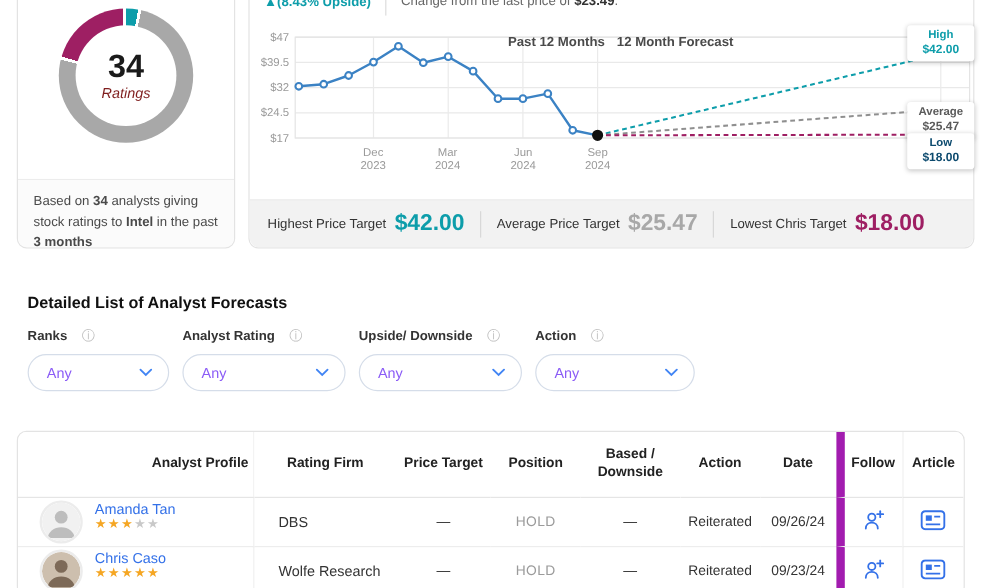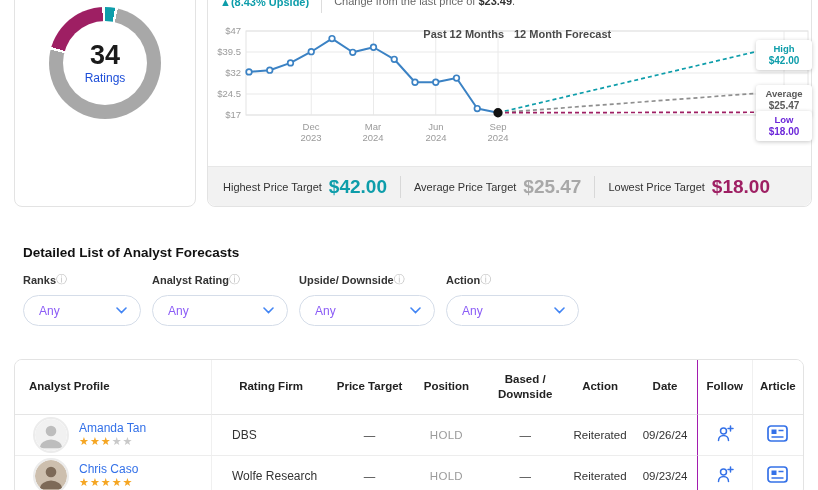--- a/index.html
+++ b/index.html
@@ -11,21 +11,21 @@
   .top-row { display:flex; gap:11px; margin:-20px 6px 0 14px; }
   .card { background:#fff; border:1px solid #e3e3e3; border-radius:8px; height:227px; position:relative; }
 
   
   .ratings-card { width:182px; flex:none; }
   .donut { width:112px; height:112px; border-radius:50%; margin:26px auto 0; position:relative;
     background:conic-gradient(#0d9daa 0 2.9%, #fff 2.9% 3.7%, #a8a8a8 3.7% 78.8%, #fff 78.8% 79.6%, #9e1f63 79.6% 99.2%, #fff 99.2% 100%); }
   .donut-hole { position:absolute; inset:14px; background:#fff; border-radius:50%;
     display:flex; flex-direction:column; align-items:center; justify-content:center; }
   .donut-total { font-size:27px; font-weight:bold; color:#1a1a1a; line-height:1; }
-  .donut-sub { font-size:12px; color:#1d4ed8; margin-top:2px; }
+  .donut-sub { font-size:12px; color:#7f1d1d; margin-top:2px;font-style:italic; }
   .legend { display:flex; justify-content:center; gap:11px; margin-top:9px; font-size:11px; font-weight:bold; white-space:nowrap; }
   .leg { display:inline-flex; align-items:center; gap:4px; }
   .leg .sq { width:10px; height:10px; display:inline-block; }
   .leg.buy  { color:#0d9daa; } .leg.buy  .sq { background:#0d9daa; }
   .leg.hold { color:#8f8f8f; } .leg.hold .sq { background:#a8a8a8; }
   .leg.sell { color:#9e1f63; } .leg.sell .sq { background:#9e1f63; }
   .card-foot { position:absolute; left:0; right:0; bottom:0; height:57px; background:#fbfbfb;
     border-top:1px solid #ececec; border-radius:0 0 8px 8px; padding:10px 13px 0 13px;
     font-size:11px; color:#4a4a4a; line-height:1.55; }
 
@@ -38,74 +38,75 @@
   .change b { color:#333; }
   .chart-wrap { position:relative; height:125px; }
   #chart-svg { display:block; }
   .ytick { font-size:9.5px; fill:#9a9a9a; text-anchor:end; }
   .xtick { font-size:9.5px; fill:#9a9a9a; text-anchor:middle; }
   .period { font-size:11px; font-weight:bold; fill:#4a4a4a; }
   .p-past { text-anchor:end; } .p-fut { text-anchor:start; }
   .side-box { position:absolute; left:548px; width:56px; padding:3px 2px; background:#fff; border-radius:3px;
     box-shadow:0 1px 4px rgba(0,0,0,.22); text-align:center; font-weight:bold; line-height:1.25; z-index:2; }
   .side-box .t { font-size:9.5px; } .side-box .v { font-size:10px; }
-  .sb-high { top:19px; color:#0d9daa;text-align:center; }
+  .sb-high { top:0; color:#0d9daa;text-align:center; }
   .sb-avg  { top:64px; color:#5a5a5a; }
-  .sb-low  { top:90px; color:#6d28d9; }
+  .sb-low  { top:90px; color:#0c4a6e; }
   .chart-summary { position:absolute; left:0; right:0; bottom:0; height:40px; background:#f2f2f2;
     border-top:1px solid #e7e7e7; border-radius:0 0 8px 8px; display:flex; align-items:center; padding-left:15px; }
   .sum-item { display:flex; align-items:center; gap:7px; white-space:nowrap; }
   .sum-item .lbl { font-size:11px; font-weight:normal; color:#333; }
   .sum-item .val { font-size:19px; font-weight:bold; }
   .sum-div { width:1px; height:22px; background:#d8d8d8; margin:0 13px; }
   .v-high { color:#0d9daa; } .v-avg { color:#a8a8a8; } .v-low { color:#9e1f63; }
 
   
   .section-title { font-size:13.5px; font-weight:bold; color:#111; margin:38px 0 12px 23px; }
   .filters { display:flex; gap:11px; margin-left:23px; }
-  .filter .flabel { font-size:11px; font-weight:bold; color:#333; margin-bottom:8px; display:flex; align-items:center; gap:0; }
+  .filter .flabel { font-size:11px; font-weight:bold; color:#333; margin-bottom:8px; display:flex; align-items:center; gap:12px; }
   .info { color:#bdbdbd; font-size:11px; font-weight:normal; cursor:pointer; }
   .pill { height:31px; border:1px solid #d5dde9; border-radius:16px; background:#fff;
     display:flex; align-items:center; justify-content:space-between; padding:0 13px 0 15px; cursor:pointer; }
   .pill .pv { font-size:12px; color:#8b5cf6; }
   .f0 .pill { width:118px; } .f1 .pill { width:136px; } .f2 .pill { width:136px; } .f3 .pill { width:133px; }
 
   
   .tbl { width:790px; margin:33px 14px 0 14px; border:1px solid #e3e3e3; border-radius:8px; border-spacing:0; border-collapse:separate; overflow:hidden; }
   .tbl th { font-size:11.5px; font-weight:bold; color:#222; padding:12px 4px; text-align:center; background:#fff; border-bottom:1px solid #e5e5e5; line-height:1.3; }
-  .tbl th.col-profile { text-align:left; padding-left:14px; }
+  .tbl th.col-profile { text-align:right; padding-left:14px; }
   .tbl td { font-size:11.5px; color:#333; text-align:center; height:40px; padding:2px 4px; }
   .tbl tr + tr td { border-top:1px solid #ededed; }
   .col-profile { width:25%; border-right:1px solid #f0f0f0; }
   .col-firm { width:15%; } .col-pt { width:10%; } .col-pos { width:9.5%; }
   .col-ud { width:10.5%; } .col-act { width:8.5%; } .col-date { width:8%; }
-  .col-follow { width:7%; border-left:1px solid #a21caf; }
+  .col-follow { width:7%; border-left:7px solid #a21caf; }
   .col-article { width:6.5%; border-left:1px solid #f0f0f0; }
   td.col-firm { text-align:left; padding-left:20px; font-size:12px; }
   td.col-pos { color:#9b9b9b; letter-spacing:.3px; }
-  .profile-cell { display:flex; align-items:center; gap:10px; padding-left:14px; }
+  .profile-cell { display:flex; gap:10px; padding-left:14px; }
   .avatar { width:36px; height:36px; border-radius:50%; border:2px solid #ececec; overflow:hidden; flex:none; }
   .avatar svg { display:block; }
   .p-name { font-size:12px; color:#3471e8; text-decoration:none; display:block; text-align:left; cursor:pointer; }
   .stars { display:block; text-align:left; font-size:11px; letter-spacing:1px; line-height:1.2; }
   .star.on { color:#f5a623; } .star.off { color:#c9c9c9; }
   .icon-btn { display:inline-flex; align-items:center; justify-content:center; cursor:pointer; }
 </style>
 </head>
 <body>
 
 <div class="top-row">
 
   <section class="card ratings-card">
     <div class="donut">
       <div class="donut-hole">
         <div class="donut-total">34</div>
         <div class="donut-sub">Ratings</div>
       </div>
     </div>
+    <div class="card-foot"><span>Based on </span><b>34</b><span> analysts giving stock ratings to </span><b>Intel</b><span> in the past </span><b>3 months</b></div>
   </section>
 
   <section class="card chart-card">
     <div class="chart-head">
       <span class="upside">▲(8.43% Upside)</span>
       <span class="vdiv"></span>
       <span class="change"><span>Change from the last price of </span><b>$23.49</b><span>.</span></span>
     </div>
     <div class="chart-wrap">
       <svg id="chart-svg" width="605" height="125" viewBox="0 0 605 125">
@@ -177,21 +178,21 @@
           <span class="lbl">Highest Price Target</span>
           <span class="val v-high">$42.00</span>
         </span>
       <span class="sum-div"></span>
       <span class="sum-item">
           <span class="lbl">Average Price Target</span>
           <span class="val v-avg">$25.47</span>
         </span>
       <span class="sum-div"></span>
       <span class="sum-item">
-          <span class="lbl">Lowest Price Target</span>
+          <span class="lbl">Lowest Chris Target</span>
           <span class="val v-low">$18.00</span>
         </span>
     </div>
   </section>
 </div>
 
 <h2 class="section-title">Detailed List of Analyst Forecasts</h2>
 
 <div class="filters">
   <div class="filter f0">

